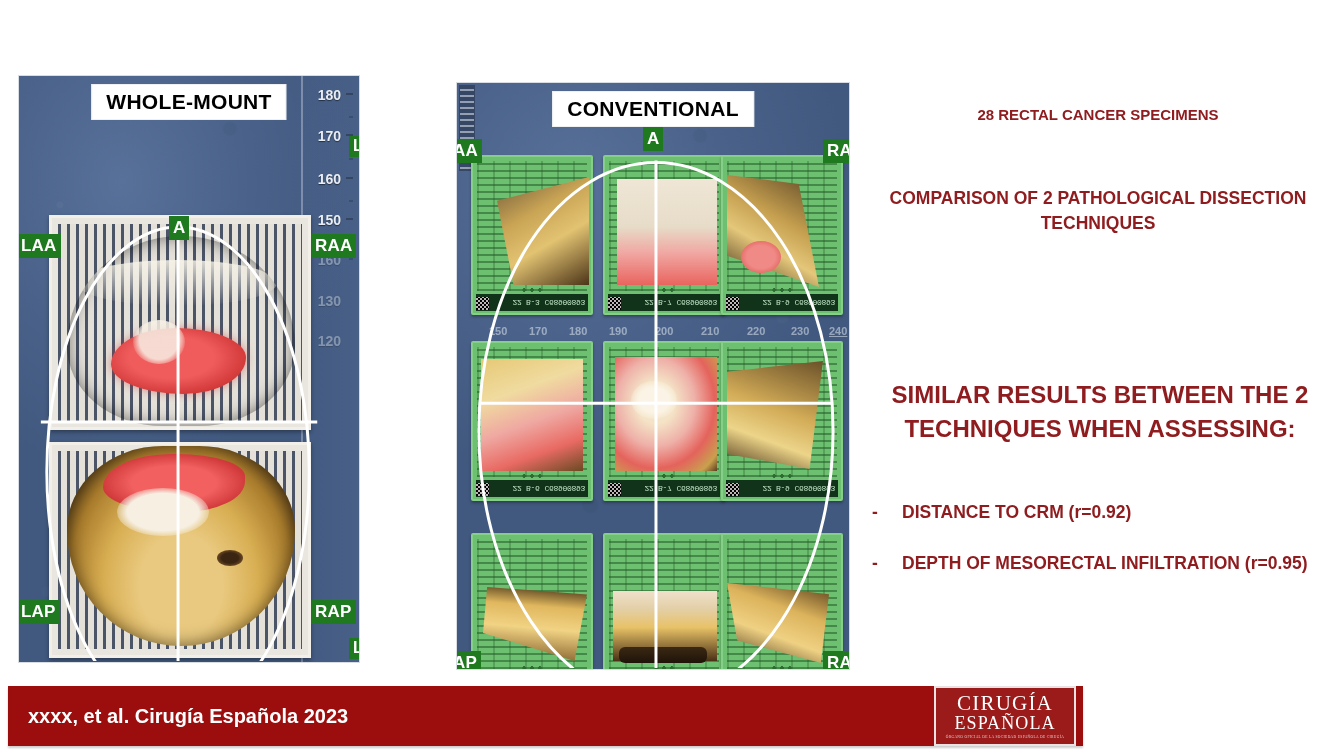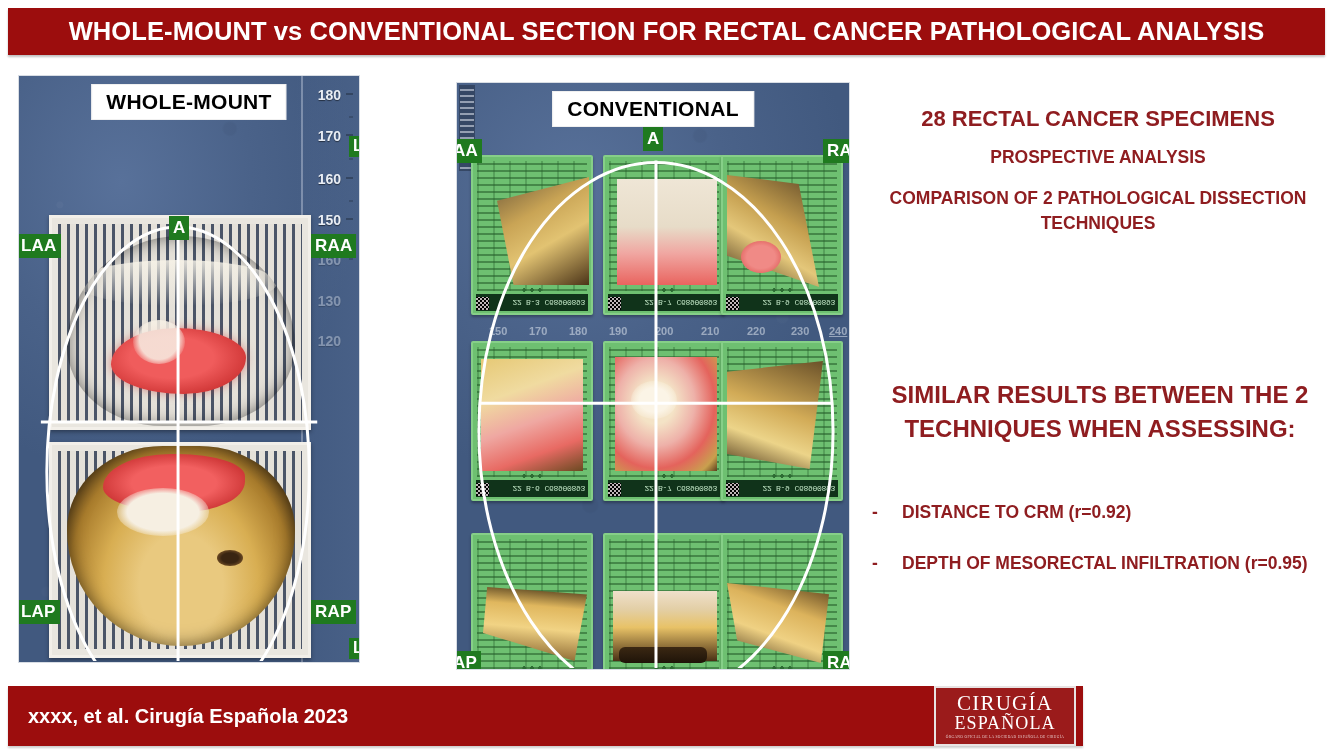--- a/index.html
+++ b/index.html
@@ -333,21 +333,21 @@
 
   
   .rt-block {
     position: absolute;
     color: #8f1d20;
     font-weight: bold;
     text-align: center;
   }
   #rt-specimens {
     left: 878px; top: 106px; width: 440px;
-    font-size: 22px;
+    font-size: 15px;
   }
   #rt-prospective {
     left: 878px; top: 147px; width: 440px;
     font-size: 17.5px;
   }
   #rt-comparison {
     left: 868px; top: 186px; width: 460px;
     font-size: 17.5px;
     line-height: 1.42;
   }
@@ -375,23 +375,20 @@
     flex: 0 0 30px;
     color: #8f1d20;
   }
   .bullet-row .btxt { flex: 1 1 auto; }
 </style>
 </head>
 <body>
 
 <div class="slide">
 
-  <div class="header-bar">
-    <div class="header-title">WHOLE-MOUNT vs CONVENTIONAL SECTION FOR RECTAL CANCER PATHOLOGICAL ANALYSIS</div>
-  </div>
 
   <div class="photo" id="photo-wholemount">
     <div class="board"></div>
     <div class="board-noise"></div>
 
     <div class="ruler">
       <div class="ruler-edge"></div>
       <div class="ruler-num" style="top:12px;">180</div>
       <div class="ruler-tick" style="top:17px;"></div>
       <div class="ruler-tick minor" style="top:40px;"></div>
@@ -583,21 +580,20 @@
     <div class="tag" style="left:-8px; top:56px;">AA</div>
     <div class="tag" style="left:186px; top:44px;">A</div>
     <div class="tag" style="left:366px; top:56px;">RA</div>
     <div class="tag" style="left:-8px; top:568px;">AP</div>
     <div class="tag" style="left:366px; top:568px;">RA</div>
 
     <div class="photo-caption" id="caption-conventional">CONVENTIONAL</div>
   </div>
 
   <div class="rt-block" id="rt-specimens">28 RECTAL CANCER SPECIMENS</div>
-  <div class="rt-block" id="rt-prospective">PROSPECTIVE ANALYSIS</div>
   <div class="rt-block" id="rt-comparison">COMPARISON OF 2 PATHOLOGICAL DISSECTION TECHNIQUES</div>
   <div class="rt-block" id="rt-similar">SIMILAR RESULTS BETWEEN THE 2 TECHNIQUES WHEN ASSESSING:</div>
 
   <div class="bullet-list">
     <div class="bullet-row">
       <span class="dash">-</span>
       <span class="btxt">DISTANCE TO CRM (r=0.92)</span>
     </div>
     <div class="bullet-row">
       <span class="dash">-</span>

